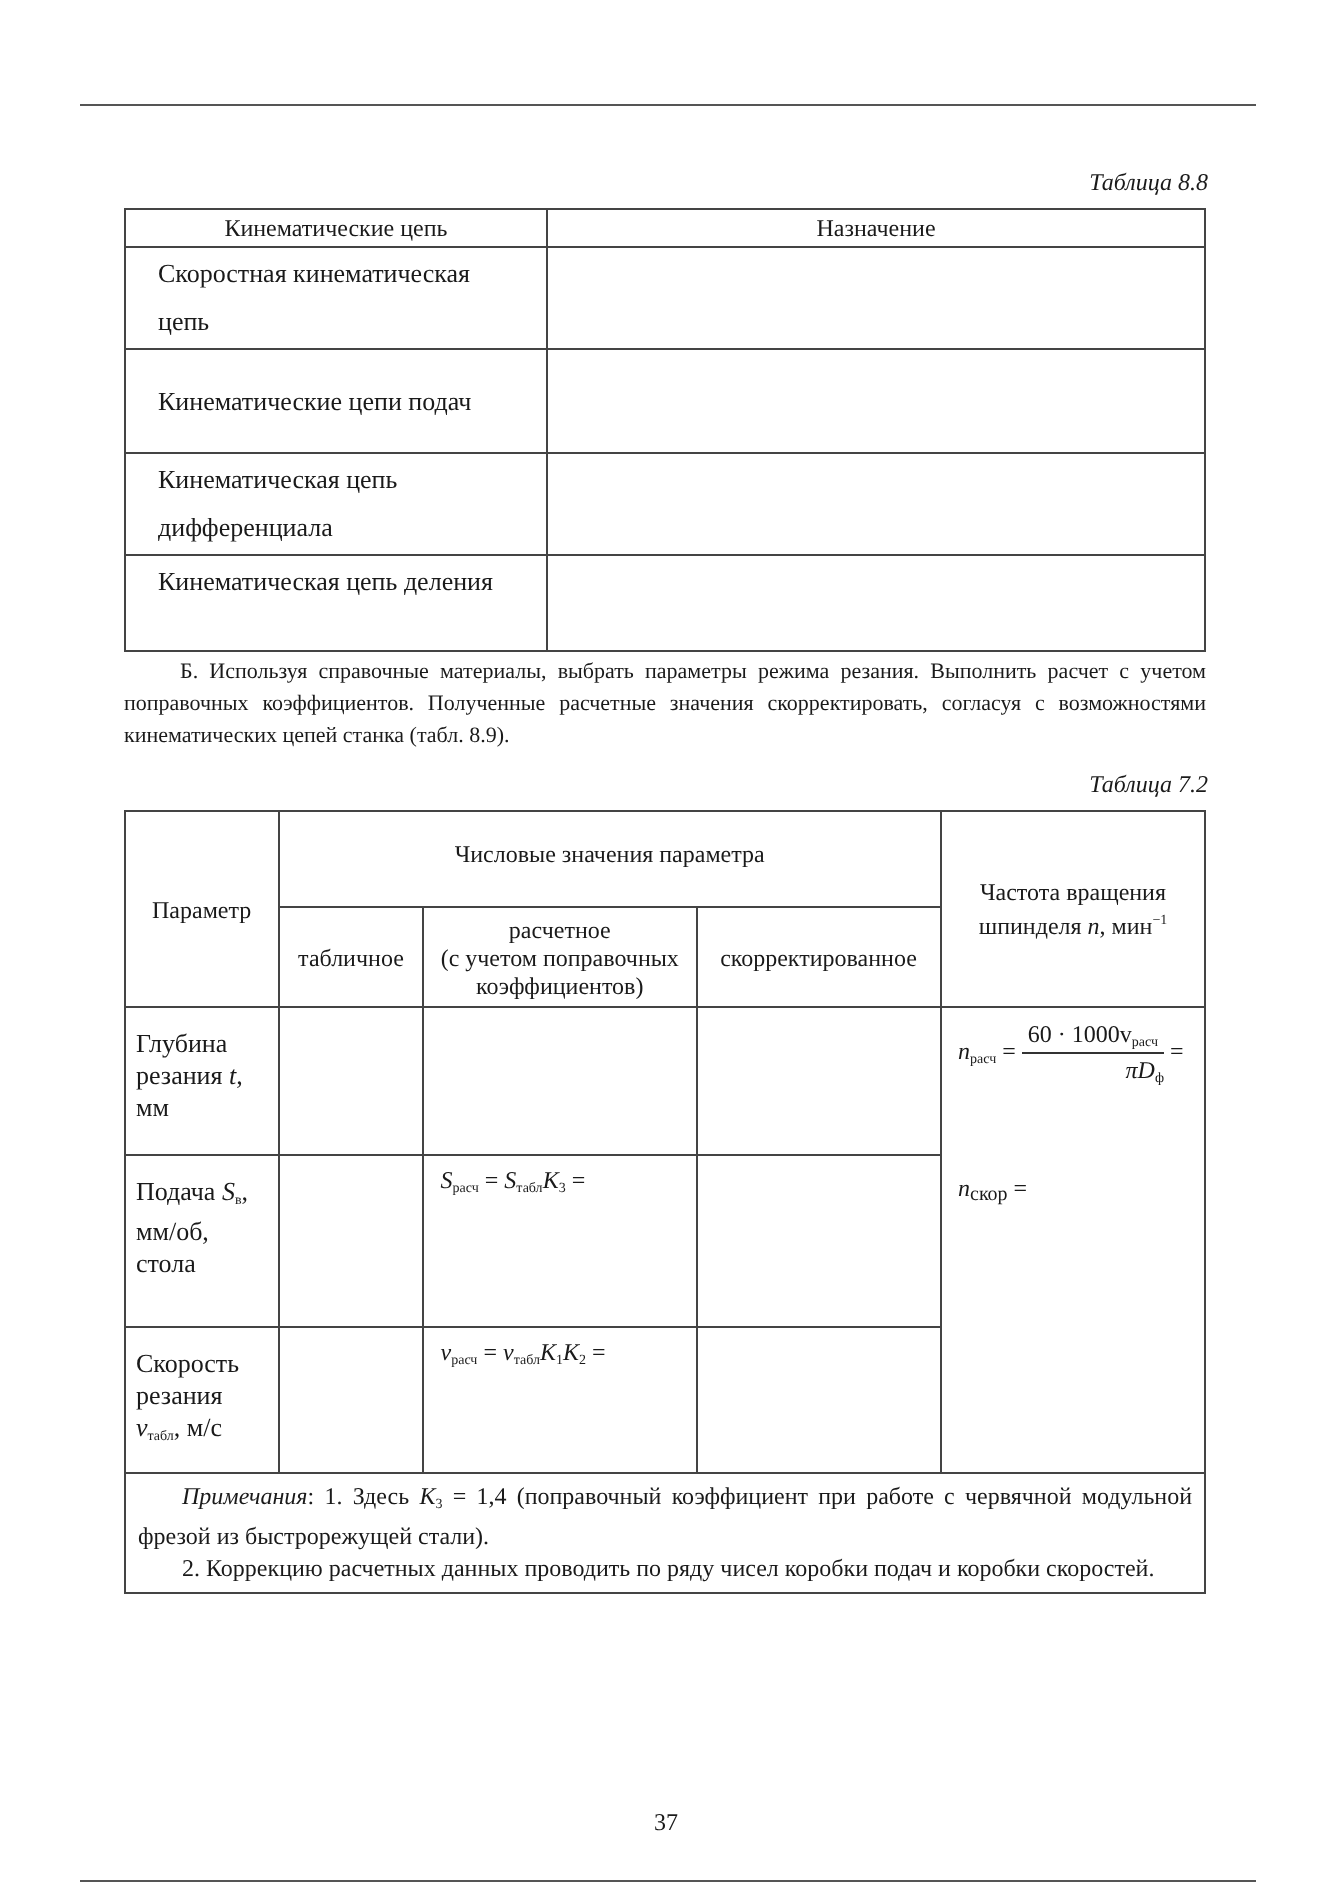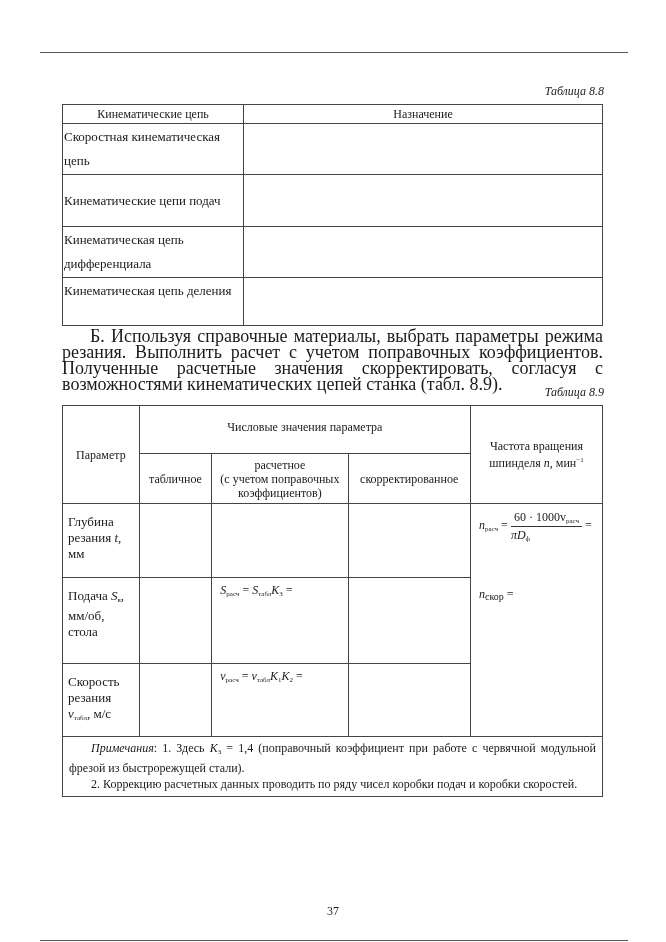--- a/index.html
+++ b/index.html
@@ -4,31 +4,31 @@
 <style>
   html, body { margin: 0; padding: 0; background: #ffffff; }
   body { width: 666px; height: 942px; position: relative; overflow: hidden;
          font-family: "Liberation Serif", "DejaVu Serif", serif; color: #1a1a1a; }
   .rule { position: absolute; left: 40px; width: 588px; height: 0; border-top: 1px solid #555; }
   .caption { position: absolute; right: 62px; font-style: italic; font-size: 12px; }
   table { border-collapse: collapse; position: absolute; }
   td, th { border: 1px solid #444; font-weight: normal; padding: 0; vertical-align: top; }
   #t88 { left: 62px; top: 104px; width: 541px; font-size: 13px; }
   #t88 th { height: 18px; text-align: center; vertical-align: middle; font-size: 12px; }
-  #t88 td.k { width: 178px; padding: 1px 1px; line-height: 24px; }
+  #t88 td.k { width: 178px; padding: 1px 16px; line-height: 24px; }
   #t88 td.v { }
-  .para { position: absolute; left: 62px; width: 541px; font-size: 18px; line-height: 16px; text-align: justify; }
+  .para { position: absolute; left: 62px; width: 541px; font-size: 11px; line-height: 16px; text-align: justify; }
   .para p { margin: 0; text-indent: 28px; }
   #t89 { left: 62px; top: 405px; width: 541px; font-size: 12px; }
   #t89 th { text-align: center; vertical-align: middle; line-height: 14px; }
   #t89 td.p { padding: 10px 5px; font-size: 13px; line-height: 16px; }
   .formula { font-size: 12px; padding: 5px 8px; white-space: nowrap; }
   .i { font-style: italic; }
   sub.s { font-size: 7px; vertical-align: -2px; font-style: normal; }
-  .frac { display: inline-block; vertical-align: middle; text-align: left; }
+  .frac { display: inline-block; vertical-align: middle; text-align: right; }
   .frac .num { display: block; border-bottom: 1px solid #333; padding: 0 3px 1px; }
   .frac .den { display: block; padding-top: 1px; }
   .notes td { padding: 3px 6px 4px; font-size: 12px; line-height: 16px; text-align: justify; }
   .notes p { margin: 0; text-indent: 22px; }
   .pagenum { position: absolute; top: 904px; left: 0; width: 666px; text-align: center; font-size: 12px; }
 </style>
 </head>
 <body>
 
 <div class="rule" style="top:52px;"></div>
@@ -57,21 +57,21 @@
     <td class="k">Кинематическая цепь деления</td>
     <td class="v"></td>
   </tr>
 </tbody>
   </table>
 
 <div class="para" style="top:328px;">
   <p>Б. Используя справочные материалы, выбрать параметры режима резания. Выполнить расчет с учетом поправочных коэффициентов. Полученные расчетные значения скорректировать, согласуя с возможностями кинематических цепей станка (табл. 8.9).</p>
 </div>
 
-<div class="caption" style="top:385px;">Таблица 8.9</div>
+<div class="caption" style="top:385px;">Таблица 7.2</div>
 
 <table id="t89">
   <tbody>
       <tr style="height:48px;">
     <th rowspan="2" style="width:76px;">Параметр</th>
     <th colspan="3" style="vertical-align:top; padding-top:14px;">Числовые значения параметра</th>
     <th rowspan="2" style="width:131px;">
       <span>Частота вращения шпинделя </span><span class="i">n</span><span>, мин</span><sup style="font-size:7px;">−1</sup>
     </th>
   </tr>

